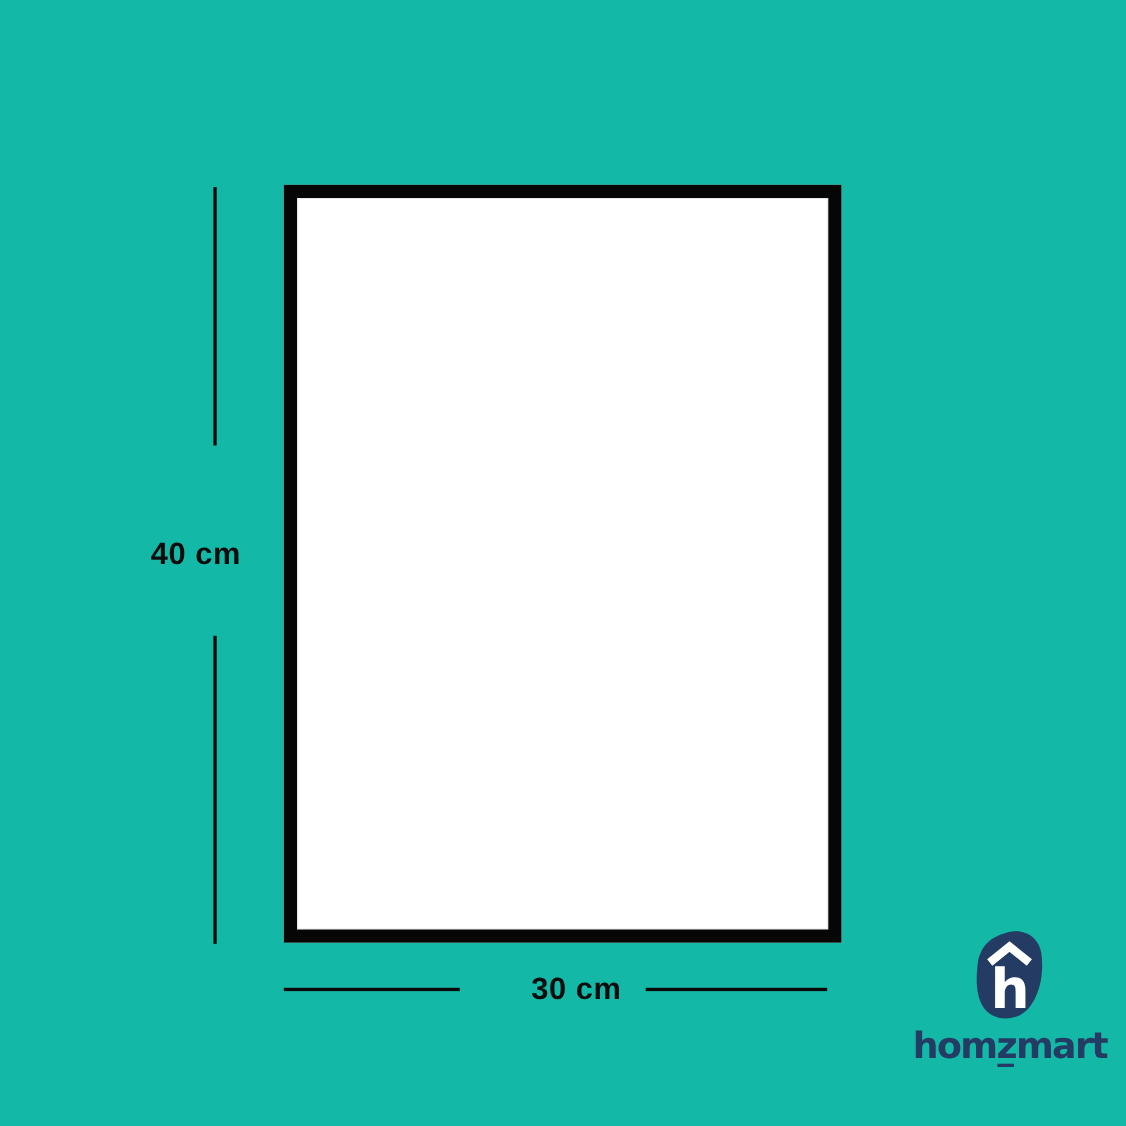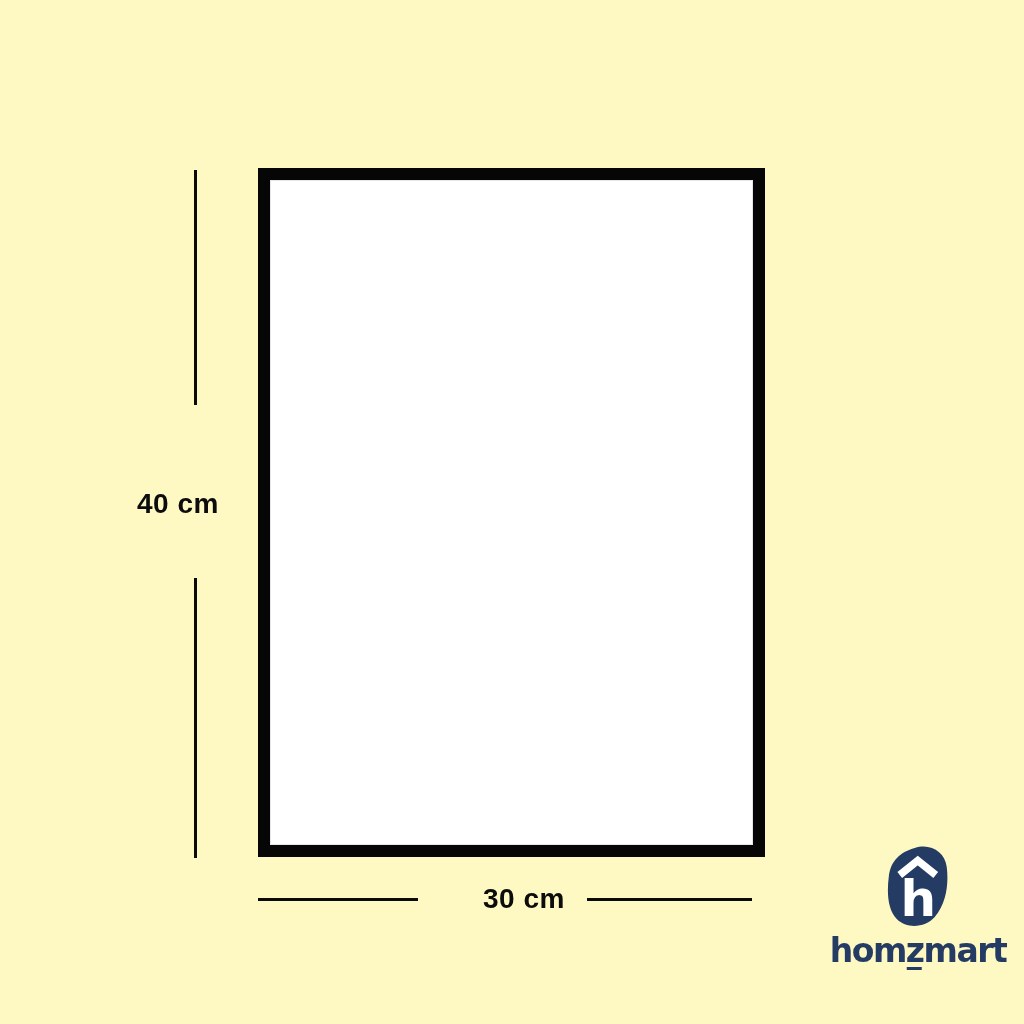--- a/index.html
+++ b/index.html
@@ -1,20 +1,20 @@
 <!DOCTYPE html>
 <html><head>
 <meta charset="utf-8">
 <style>
   html, body { margin: 0; padding: 0; background: #ffffff; }
   .canvas {
     position: relative;
     width: 1024px;
     height: 1024px;
-    background: #fef9c3;
+    background: #14b8a6;
     overflow: hidden;
     font-family: "Liberation Sans", "DejaVu Sans", sans-serif;
   }
 
   
   .frame {
     position: absolute;
     left: 258px;
     top: 168px;
     width: 507px;

